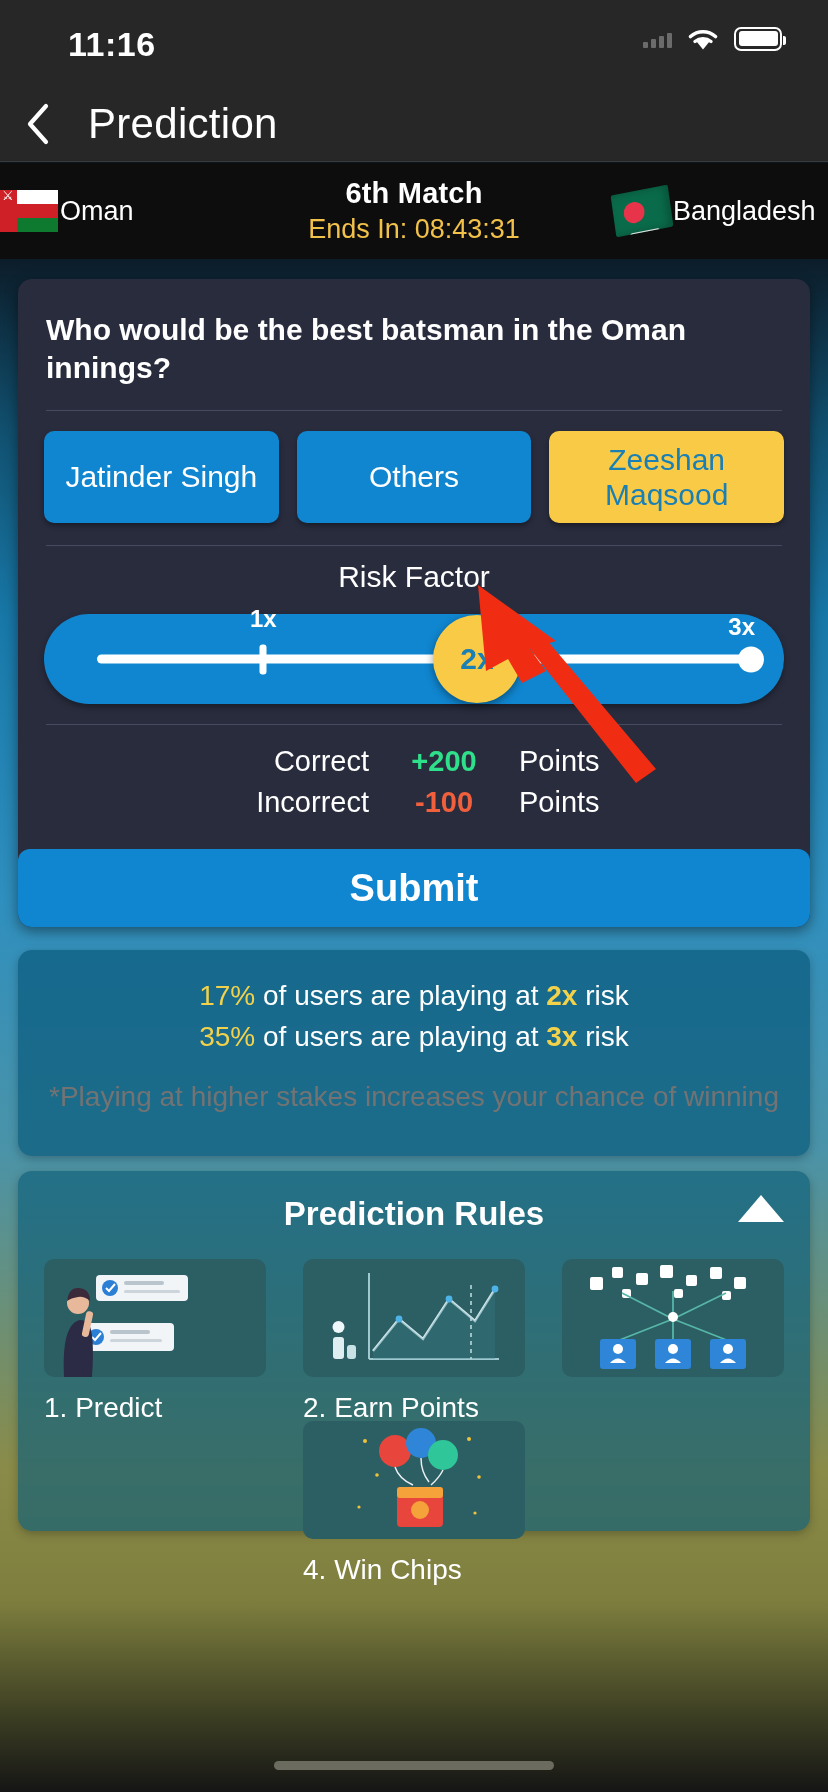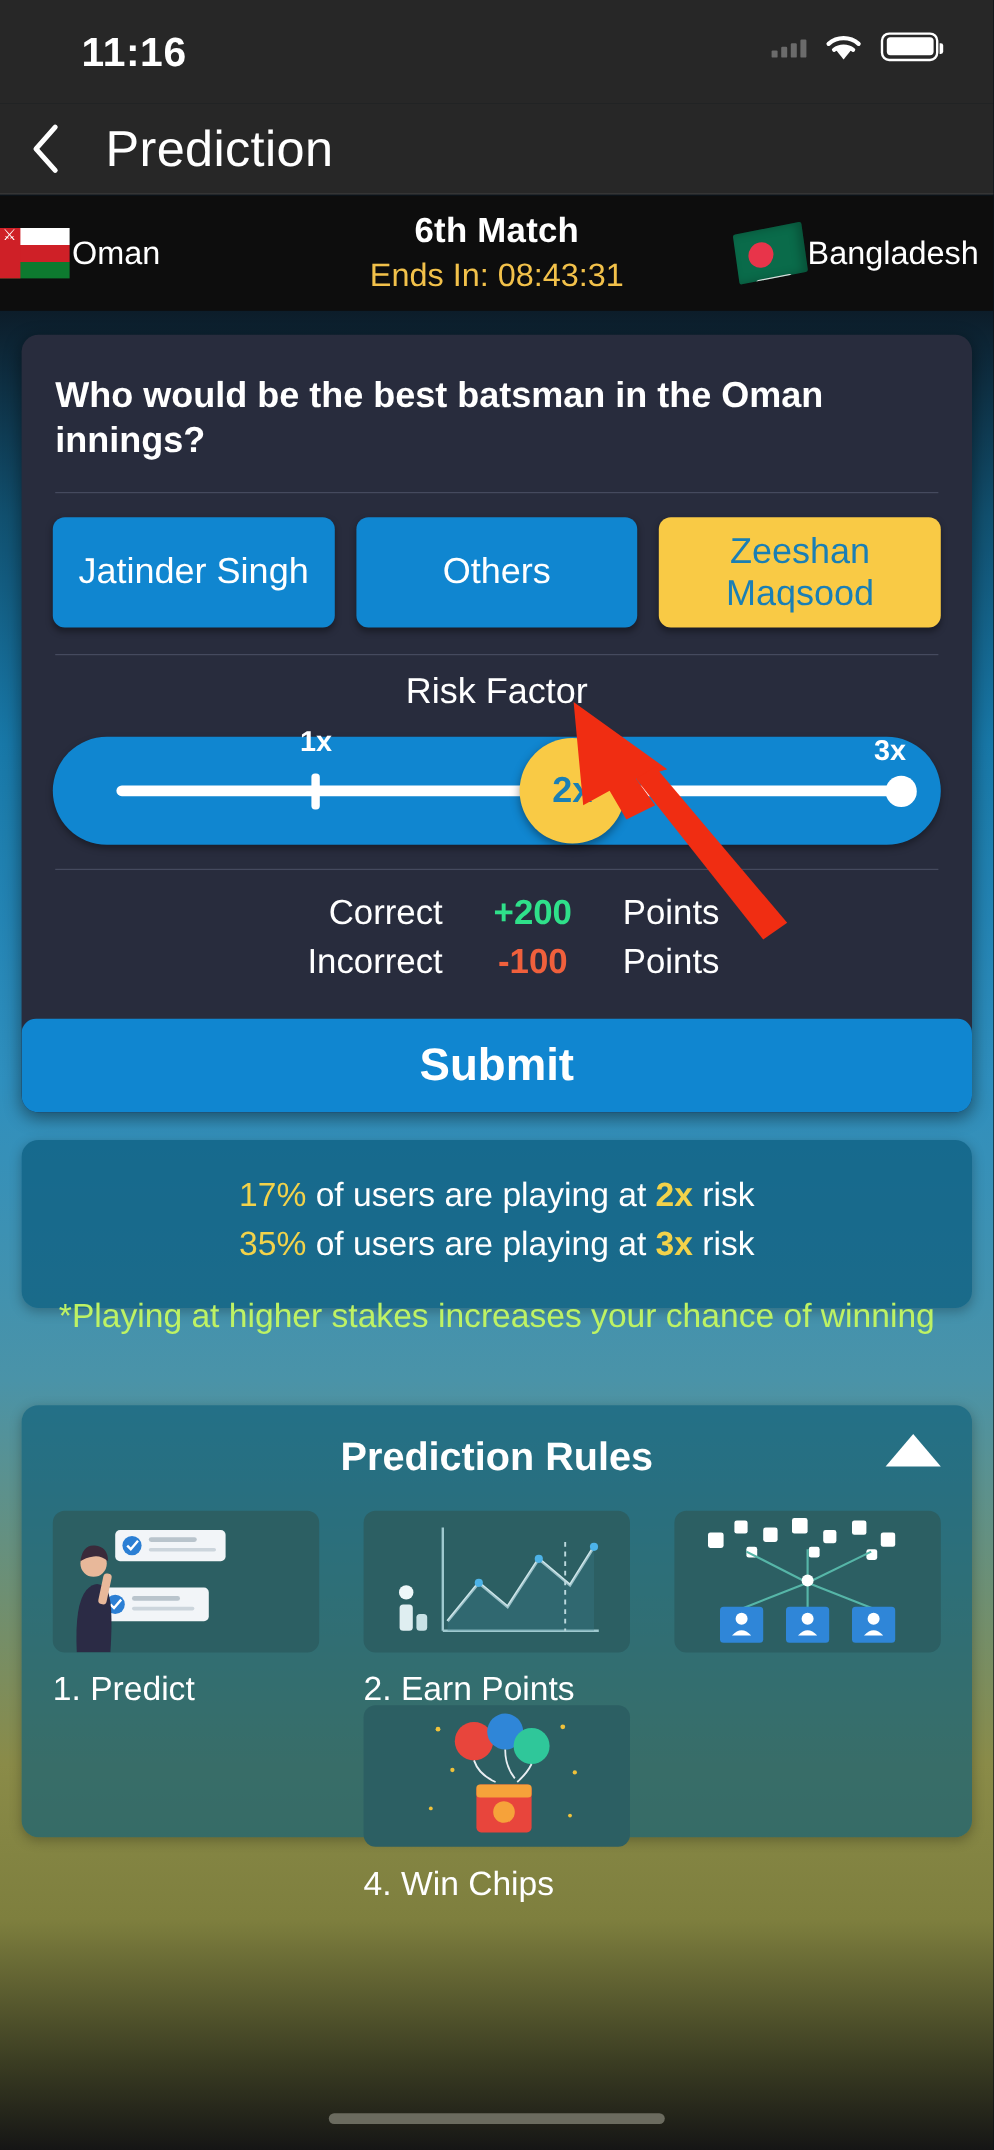--- a/index.html
+++ b/index.html
@@ -174,29 +174,29 @@
   .pt-unit { color:#ffffff; width:170px; text-align:left; }
 
   .submit-btn {
     height:78px; background:#1086d0; color:#fff;
     display:flex; align-items:center; justify-content:center;
     font-size:38px; font-weight:700; border-radius:12px;
   }
 
   
   .stats {
-    position:absolute; top:950px; left:18px; width:792px; height:140px;
+    position:absolute; top:950px; left:18px; width:792px; height:206px;
     background:rgba(11,92,125,.72); border-radius:14px;
     padding:26px 20px 0 20px; text-align:center;
     box-shadow:0 3px 10px rgba(0,0,0,.25);
   }
   .stat-line { font-size:28px; color:#ffffff; line-height:1.45; }
   .stat-pct { color:#f2d24a; }
   .stat-x { color:#f2d24a; font-weight:700; }
-  .stats-note { color:#bef264; font-size:28px; margin-top:24px; }
+  .stats-note { color:#737373; font-size:28px; margin-top:24px; }
 
   
   .rules {
     position:absolute; top:1135px; left:18px; width:792px; height:360px;
     background:rgba(14,94,122,.66); border-radius:14px;
     box-shadow:0 3px 10px rgba(0,0,0,.25);
     margin-top:36px;
   }
   .rules-head {
     position:relative; text-align:center; padding:24px 0 10px 0;

